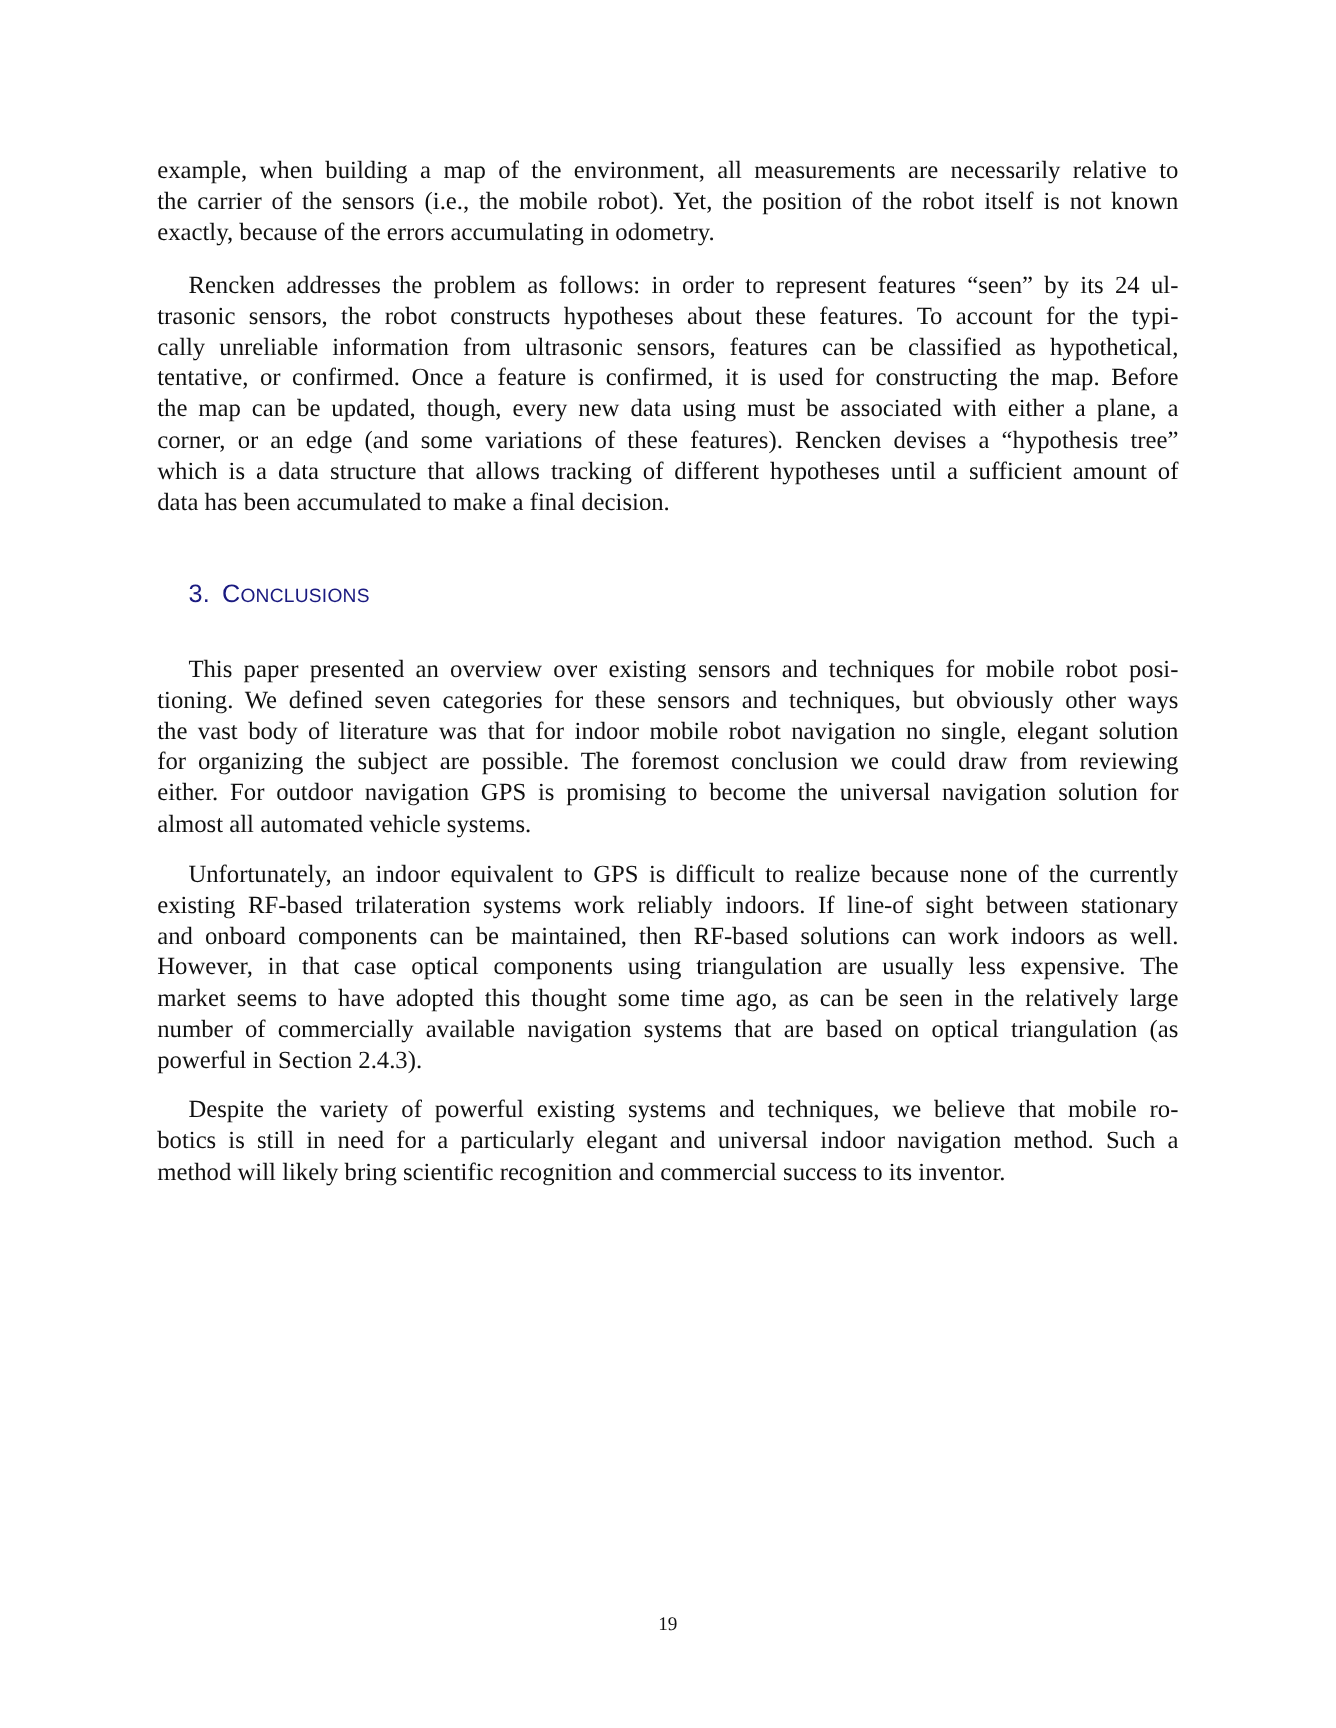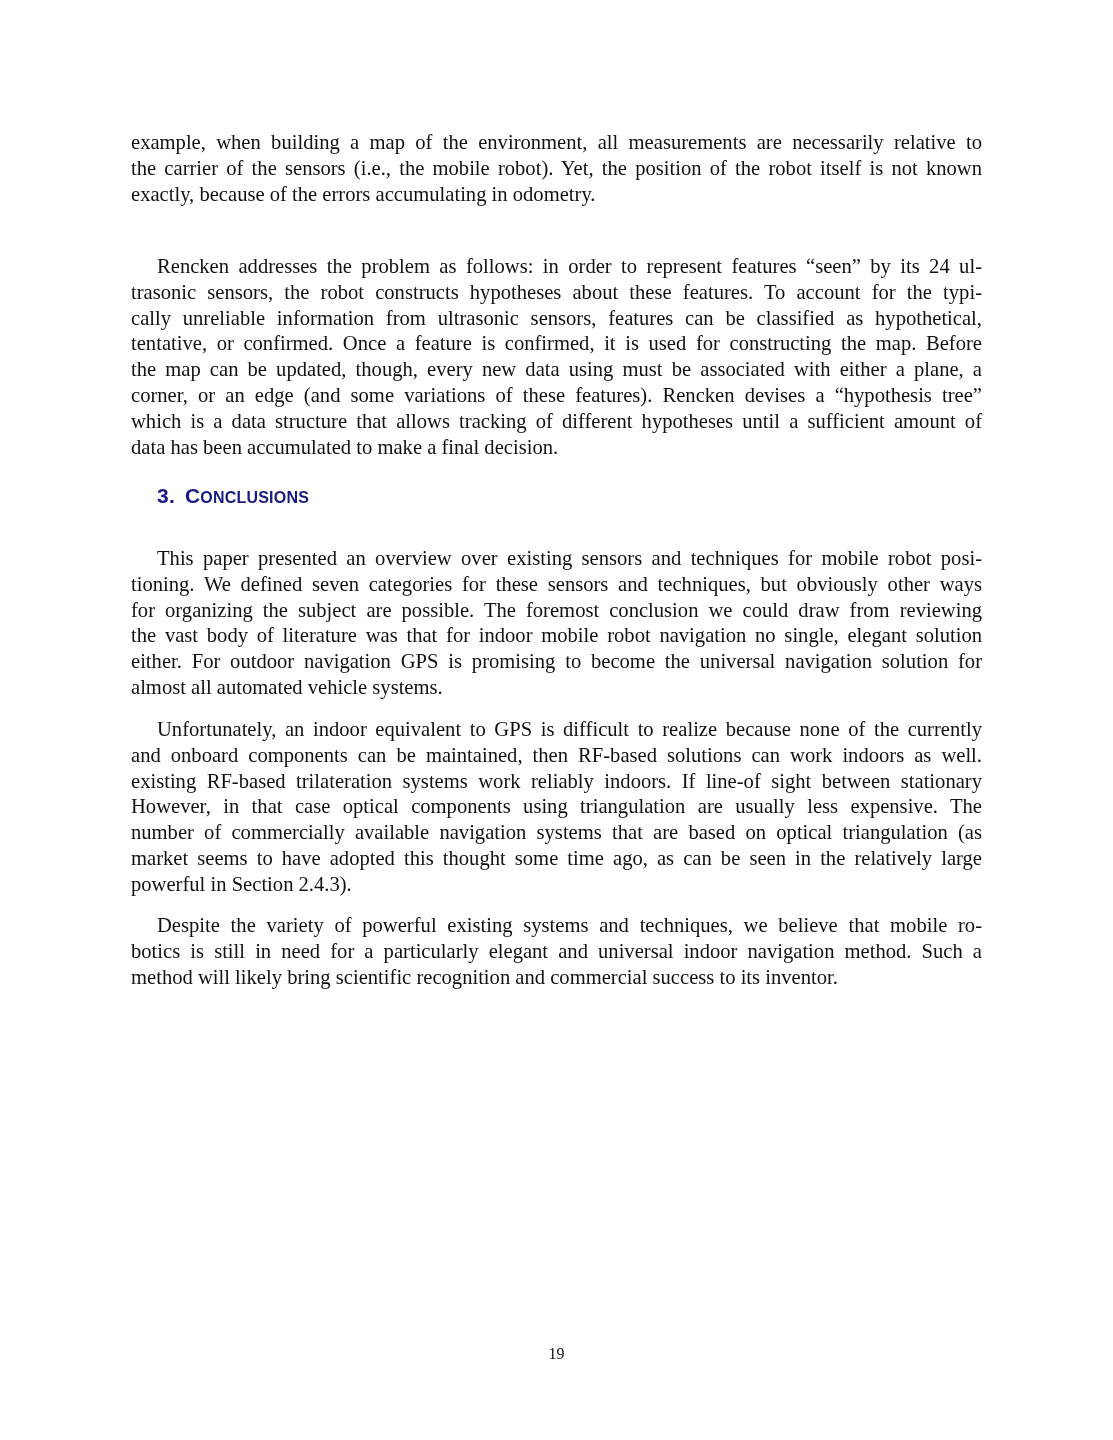--- a/index.html
+++ b/index.html
@@ -5,72 +5,72 @@
     html, body { margin: 0; padding: 0; background: #ffffff; }
     body { width: 1113px; height: 1440px; position: relative; overflow: hidden; }
     .line {
       display: block; height: 25.8px; line-height: 25.8px;
       text-align: justify; text-align-last: justify; white-space: nowrap;
     }
     .line.last { text-align-last: left; }
     .line.indent { text-indent: 26px; }
     .heading {
       position: absolute; left: 157px; top: 484px;
-      font-family: "Liberation Sans", sans-serif; font-weight: bold;
+      font-family: "Liberation Sans", sans-serif; font-weight: normal;
       color: #1a1a80; font-size: 21px; letter-spacing: 0.2px; margin: 0;
     }
     .heading .sc { font-size: 16px; }
     .pagenum {
       position: absolute; left: 0; width: 1113px; top: 1345px; text-align: center;
       font-family: "Liberation Serif", serif; font-size: 16px; color: #111;
     }
     .block { position: absolute; left: 131px; width: 851px;
       font-family: "Liberation Serif", serif; font-size: 20.6px; color: #111; }
   </style>
 </head>
 <body>
 
 <div class="block" style="top:130px;">
   <span class="line">example, when building a map of the environment, all measurements are necessarily relative to</span>
   <span class="line">the carrier of the sensors (i.e., the mobile robot). Yet, the position of the robot itself is not known</span>
   <span class="line last">exactly, because of the errors accumulating in odometry.</span>
 </div>
 
-<div class="block" style="top:226px;margin-top:28px;">
+<div class="block" style="top:226px;">
   <span class="line indent">Rencken addresses the problem as follows: in order to represent features “seen” by its 24 ul-</span>
   <span class="line">trasonic sensors, the robot constructs hypotheses about these features. To account for the typi-</span>
   <span class="line">cally unreliable information from ultrasonic sensors, features can be classified as hypothetical,</span>
   <span class="line">tentative, or confirmed. Once a feature is confirmed, it is used for constructing the map. Before</span>
   <span class="line">the map can be updated, though, every new data using must be associated with either a plane, a</span>
   <span class="line">corner, or an edge (and some variations of these features). Rencken devises a “hypothesis tree”</span>
   <span class="line">which is a data structure that allows tracking of different hypotheses until a sufficient amount of</span>
   <span class="line last">data has been accumulated to make a final decision.</span>
 </div>
 
 <h2 class="heading">
   <span>3.</span>
   <span style="margin-left:4px;">C</span><span class="sc">ONCLUSIONS</span>
 </h2>
 
 <div class="block" style="top:546px;">
   <span class="line indent">This paper presented an overview over existing sensors and techniques for mobile robot posi-</span>
   <span class="line">tioning. We defined seven categories for these sensors and techniques, but obviously other ways</span>
+  <span class="line">the vast body of literature was that for indoor mobile robot navigation no single, elegant solution</span>
   <span class="line">for organizing the subject are possible. The foremost conclusion we could draw from reviewing</span>
-  <span class="line">the vast body of literature was that for indoor mobile robot navigation no single, elegant solution</span>
   <span class="line">either. For outdoor navigation GPS is promising to become the universal navigation solution for</span>
   <span class="line last">almost all automated vehicle systems.</span>
 </div>
 
 <div class="block" style="top:717px;">
   <span class="line indent">Unfortunately, an indoor equivalent to GPS is difficult to realize because none of the currently</span>
+  <span class="line">existing RF-based trilateration systems work reliably indoors. If line-of sight between stationary</span>
   <span class="line">and onboard components can be maintained, then RF-based solutions can work indoors as well.</span>
-  <span class="line">existing RF-based trilateration systems work reliably indoors. If line-of sight between stationary</span>
   <span class="line">However, in that case optical components using triangulation are usually less expensive. The</span>
+  <span class="line">market seems to have adopted this thought some time ago, as can be seen in the relatively large</span>
   <span class="line">number of commercially available navigation systems that are based on optical triangulation (as</span>
-  <span class="line">market seems to have adopted this thought some time ago, as can be seen in the relatively large</span>
   <span class="line last">powerful in Section 2.4.3).</span>
 </div>
 
 <div class="block" style="top:913px;">
   <span class="line indent">Despite the variety of powerful existing systems and techniques, we believe that mobile ro-</span>
   <span class="line">botics is still in need for a particularly elegant and universal indoor navigation method. Such a</span>
   <span class="line last">method will likely bring scientific recognition and commercial success to its inventor.</span>
 </div>
 
 <div class="pagenum">19</div>

